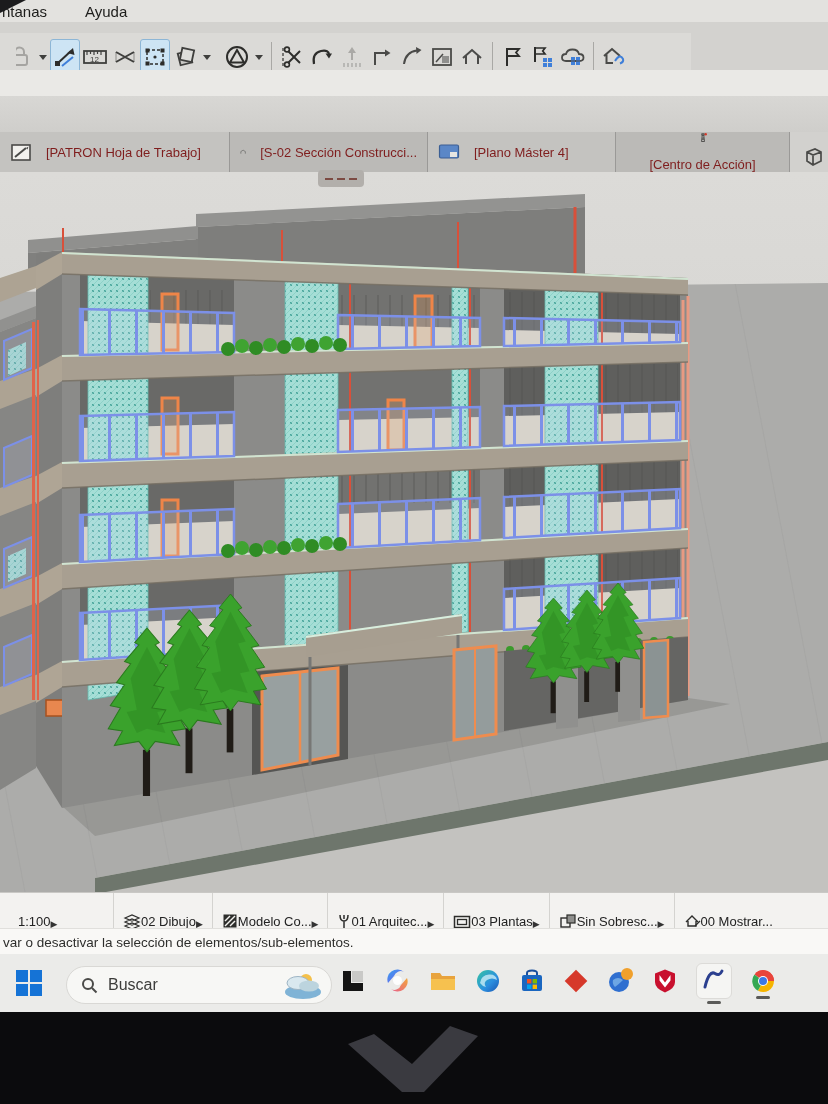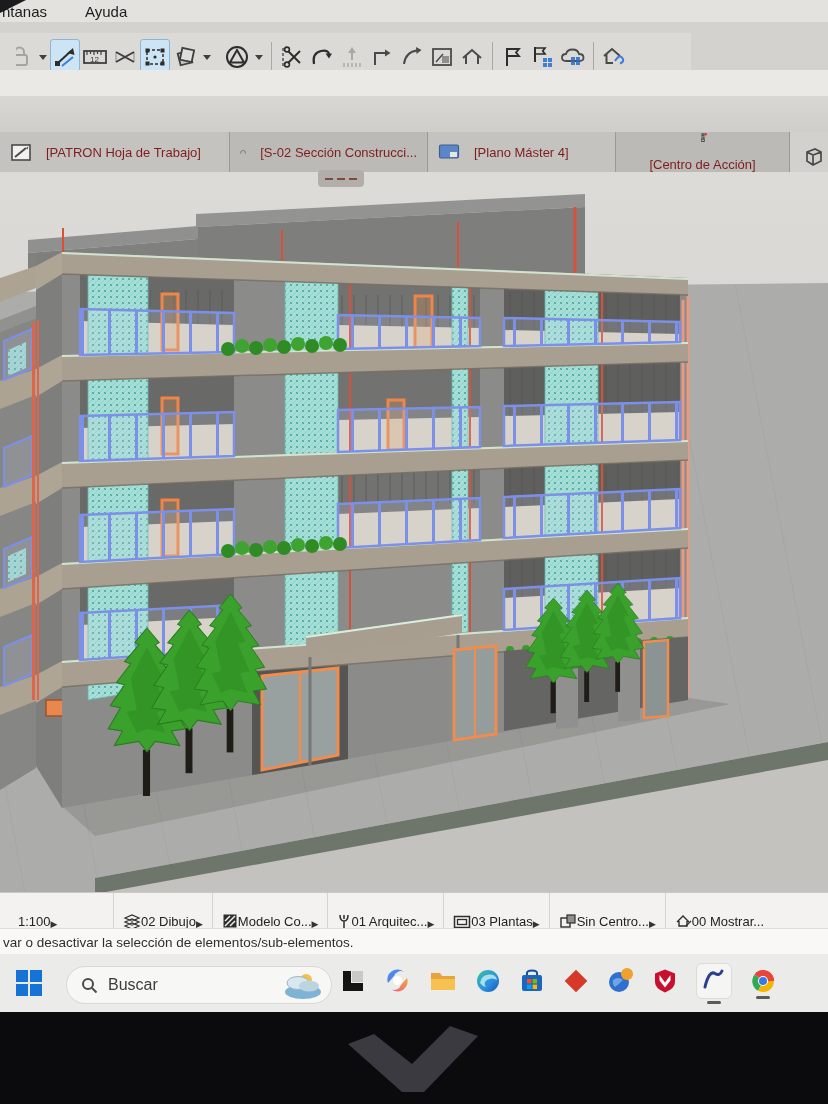--- a/index.html
+++ b/index.html
@@ -577,21 +577,21 @@
           <rect x="4.5" y="4.5" width="9" height="5" fill="none" stroke="#2d2d2b" stroke-width="1.3"></rect>
         </svg>
       <span>03 Plantas</span>
       <span class="qarr">▶</span>
     </div>
     <div class="qseg">
       <svg width="18" height="16" viewBox="0 0 18 16">
           <rect x="2" y="5" width="9" height="9" fill="none" stroke="#2d2d2b" stroke-width="1.4"></rect>
           <rect x="8" y="2" width="8" height="8" fill="#8f8f8d" stroke="#2d2d2b" stroke-width="1.2"></rect>
         </svg>
-      <span>Sin Centro...</span>
+      <span>Sin Sobresc...</span>
       <span class="qarr">▶</span>
     </div>
     <div class="qseg" style="border-right:none">
       <svg width="17" height="16" viewBox="0 0 17 16">
           <path d="M2 9 L8 3 L14 9 M4 8 V13 H12 V8" fill="none" stroke="#2d2d2b" stroke-width="1.4"></path>
           <line x1="11" y1="13" x2="16" y2="8" stroke="#2d2d2b" stroke-width="1.2"></line>
         </svg>
       <span>00 Mostrar...</span>
 
     </div>

